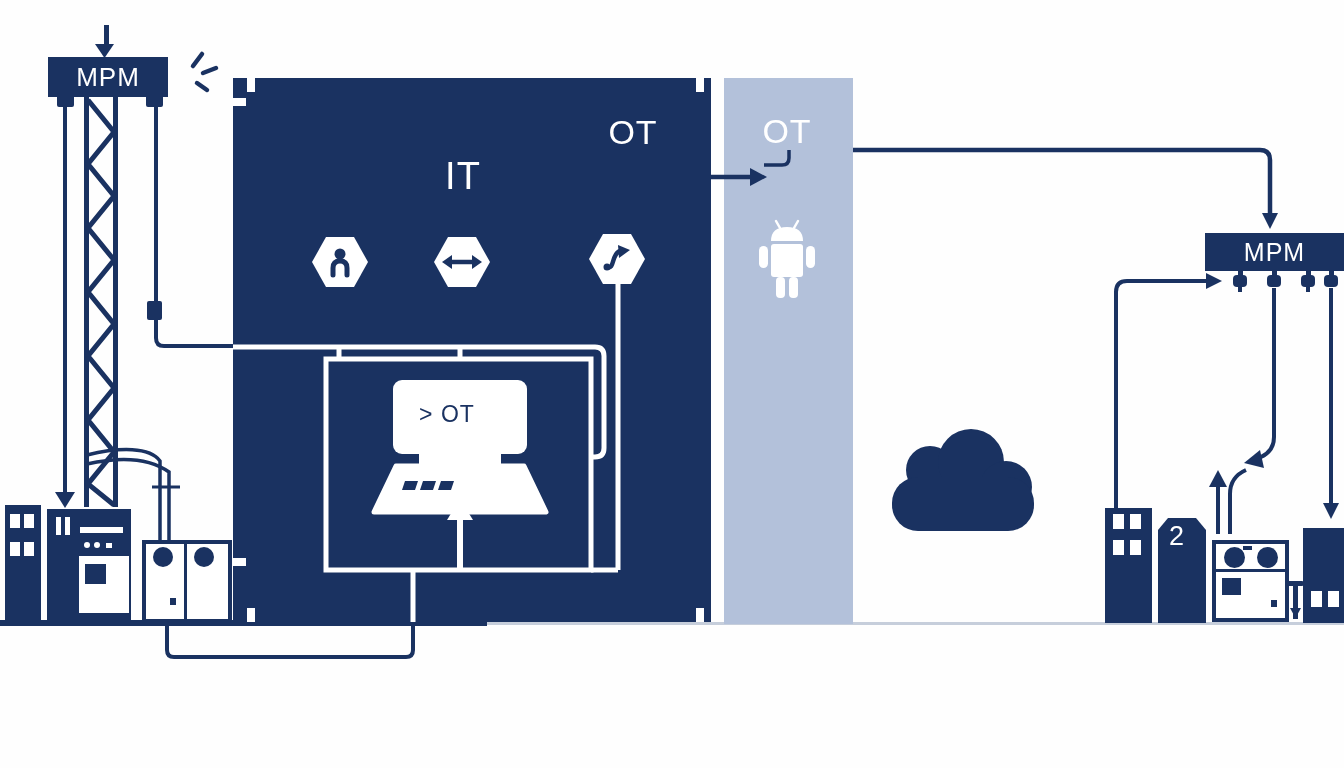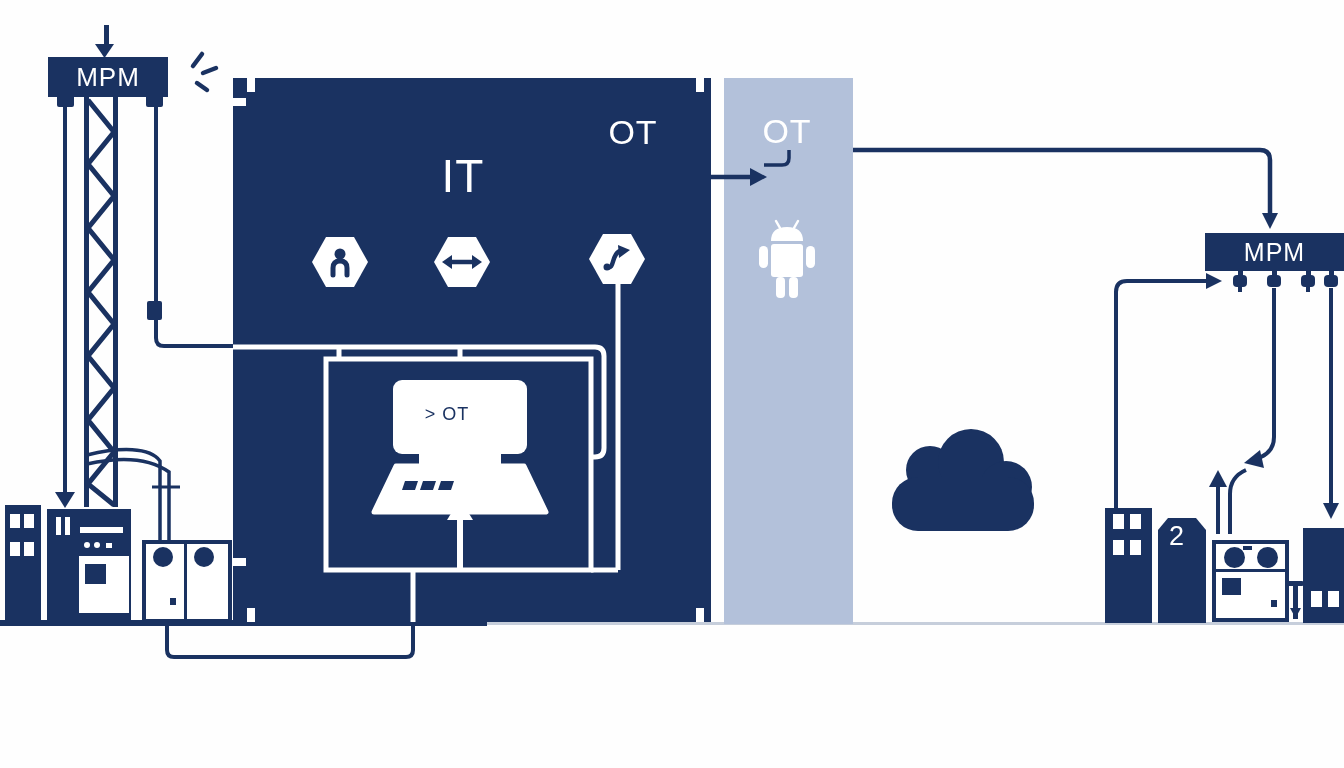--- a/index.html
+++ b/index.html
@@ -213,19 +213,19 @@
 
   <div class="abs white" style="left:247px;top:78px;width:8px;height:14px;"></div>
   <div class="abs white" style="left:696px;top:78px;width:8px;height:14px;"></div>
   <div class="abs white" style="left:247px;top:608px;width:8px;height:14px;"></div>
   <div class="abs white" style="left:696px;top:608px;width:8px;height:14px;"></div>
   <div class="abs white" style="left:233px;top:98px;width:13px;height:8px;"></div>
   <div class="abs white" style="left:233px;top:558px;width:13px;height:8px;"></div>
 
   <div class="abs lbl" style="left:48px;top:57px;width:120px;height:40px;font-size:26px;">MPM</div>
   <div class="abs lbl" style="left:1205px;top:233px;width:139px;height:38px;font-size:25px;">MPM</div>
-  <div class="abs lbl" style="left:426px;top:154px;width:74px;height:44px;font-size:46px;">IT</div>
+  <div class="abs lbl" style="left:426px;top:154px;width:74px;height:44px;font-size:38px;">IT</div>
   <div class="abs lbl" style="left:597px;top:110px;width:72px;height:44px;font-size:34px;">OT</div>
   <div class="abs lbl" style="left:751px;top:109px;width:72px;height:44px;font-size:34px;">OT</div>
-  <div class="abs lbl" style="left:393px;top:396px;width:108px;height:36px;font-size:18px;color:#1a3261;">&gt; OT</div>
+  <div class="abs lbl" style="left:393px;top:396px;width:108px;height:36px;font-size:23px;color:#1a3261;">&gt; OT</div>
   <div class="abs lbl" style="left:1162px;top:520px;width:30px;height:32px;font-size:27px;">2</div>
 
 </div>
 
 </body></html>

